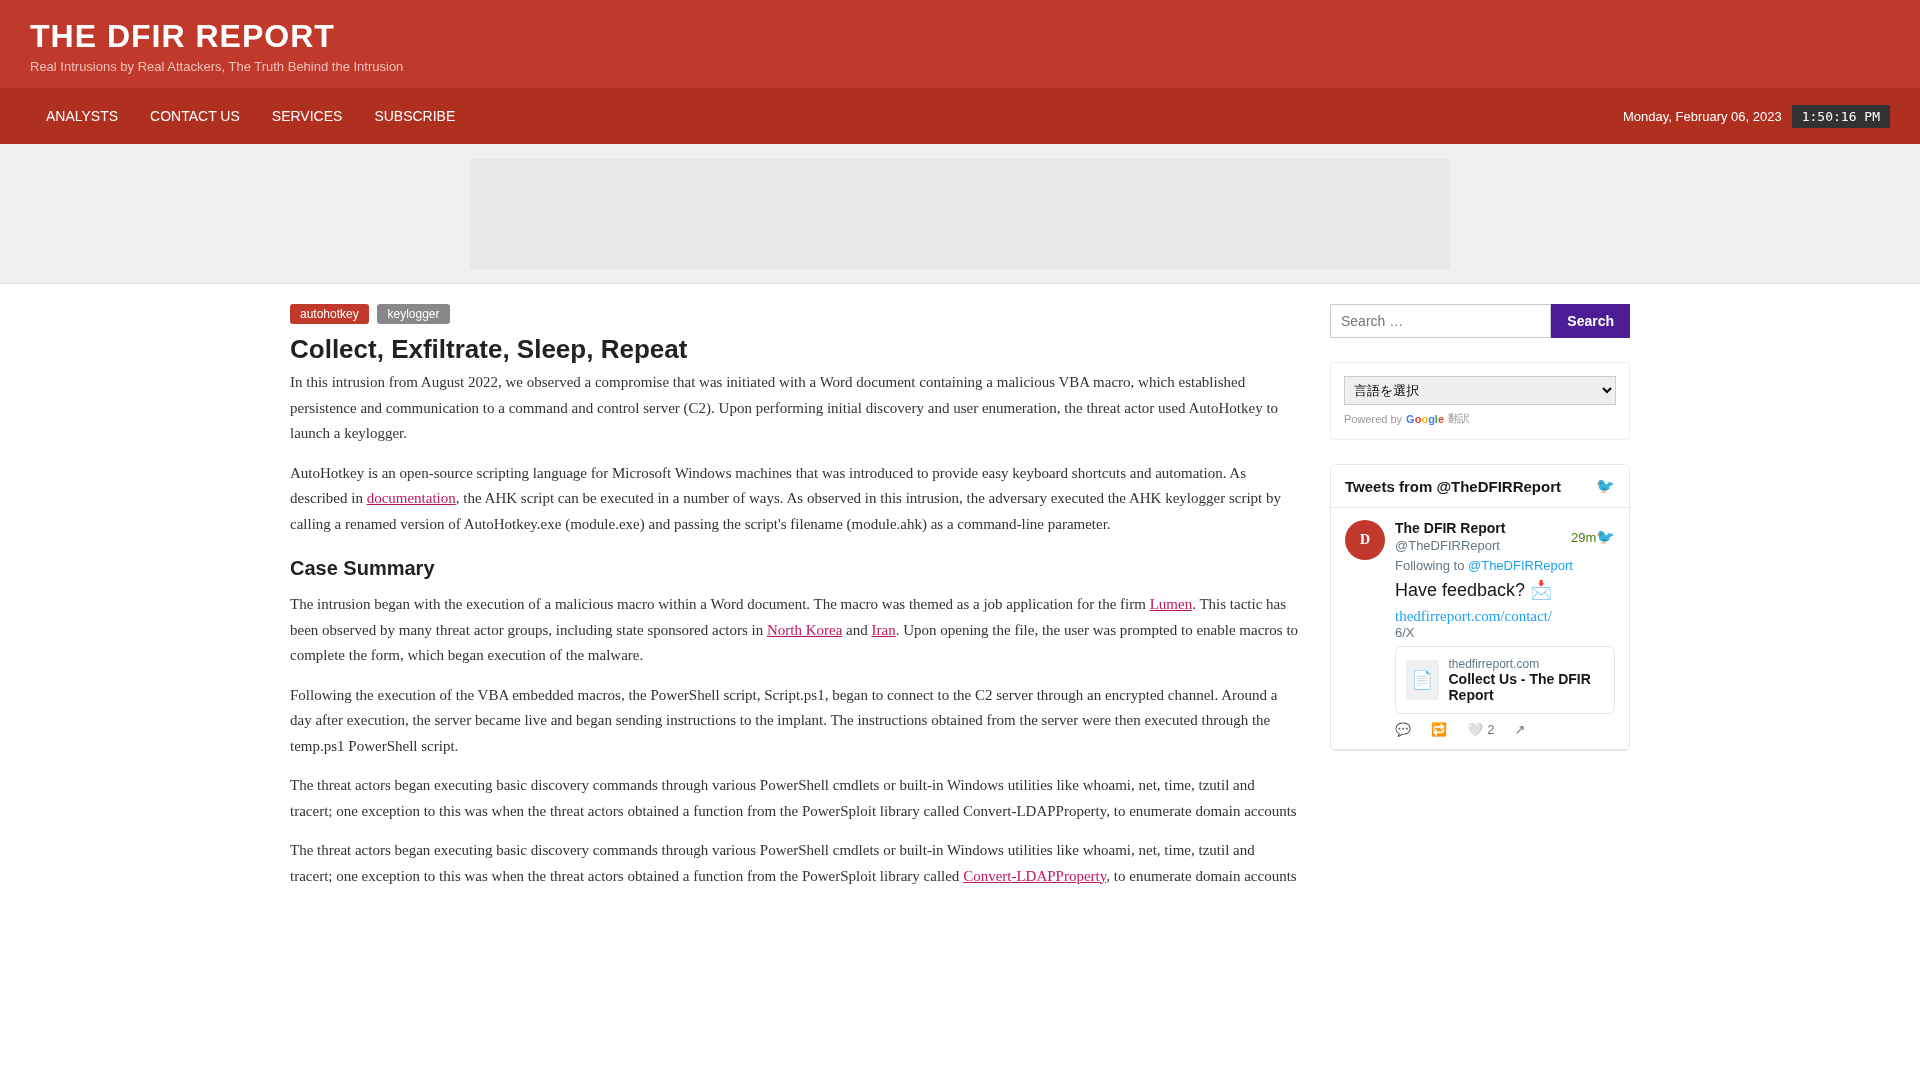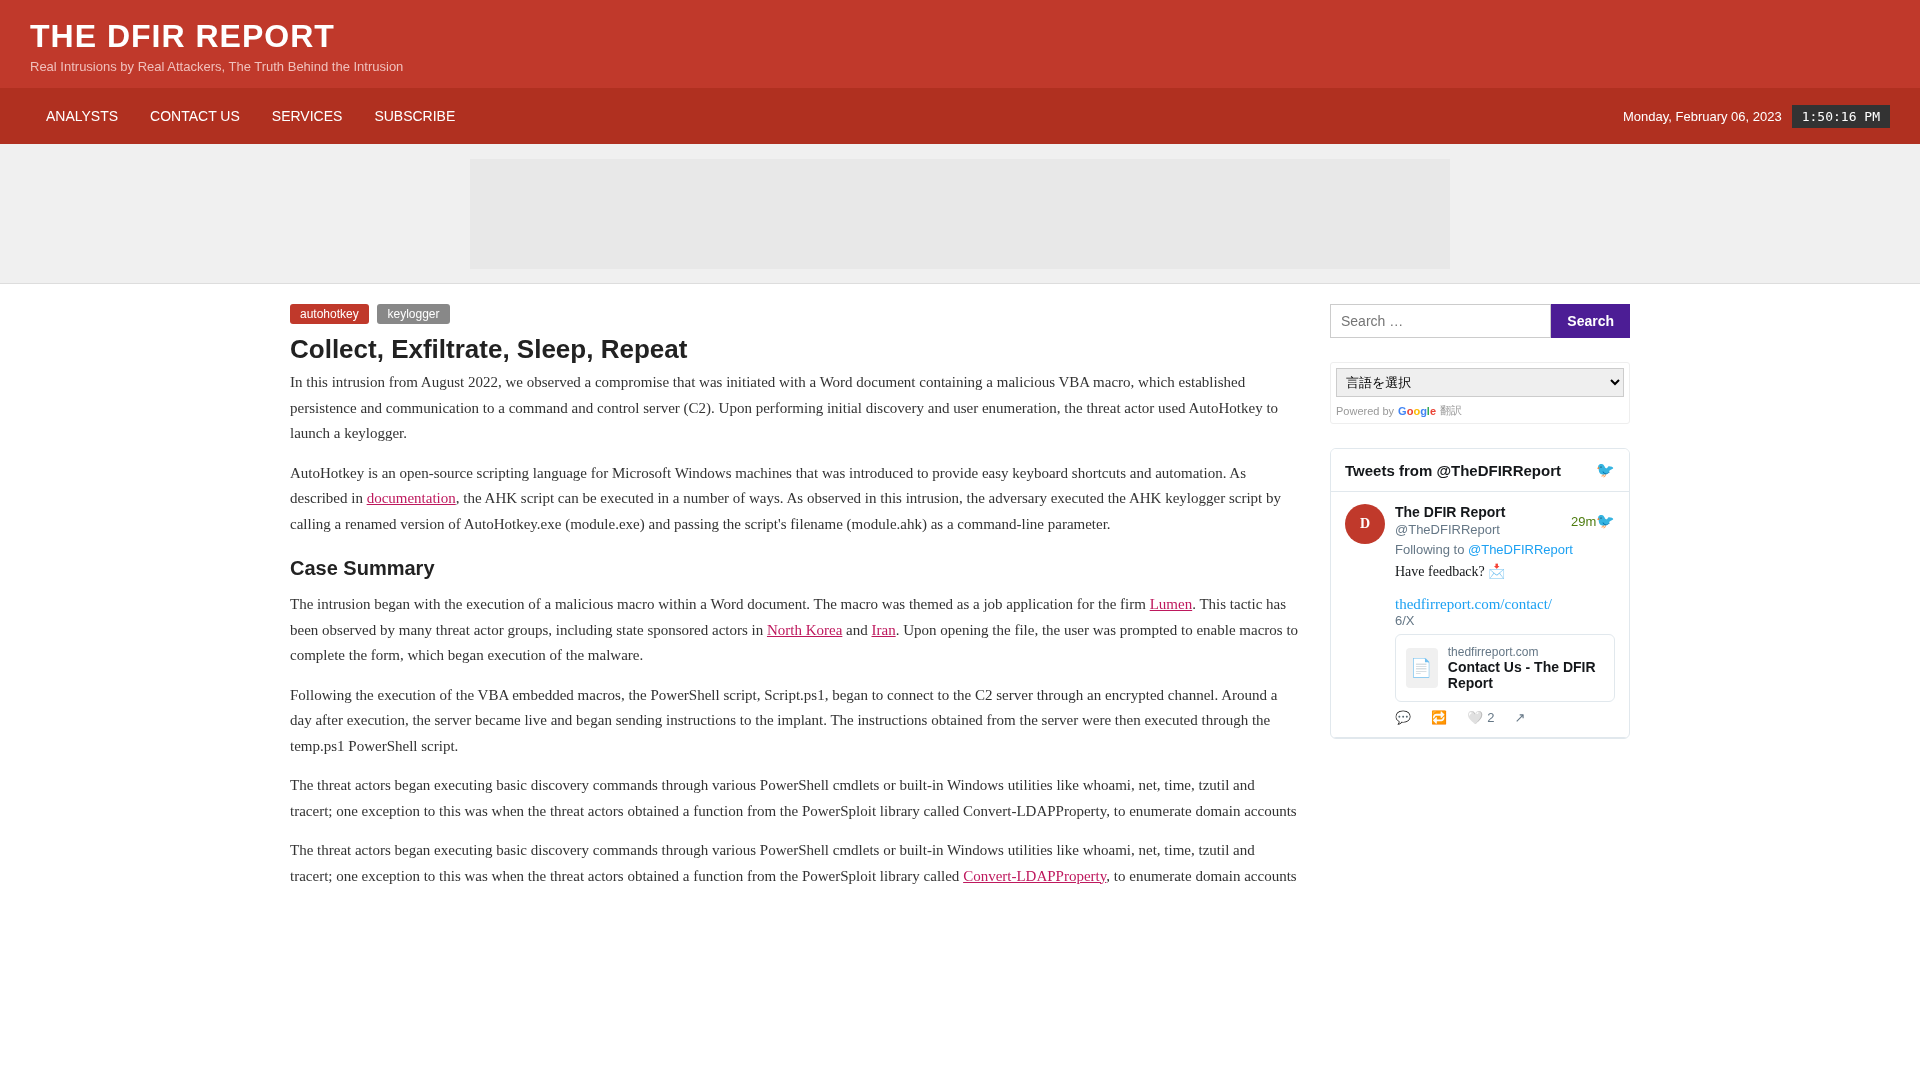--- a/index.html
+++ b/index.html
@@ -37,39 +37,39 @@
     .article-body h2 { font-size: 20px; font-weight: bold; margin: 20px 0 12px 0; color: #222; font-family: Arial, sans-serif; }
     .article-link { color: #be185d; text-decoration: underline; cursor: pointer; margin-top: 48px; }
 
     
     #search-box { margin-bottom: 24px; }
     #search-form { display: flex; gap: 0; }
     #search-input { flex: 1; border: 1px solid #ccc; padding: 8px 10px; font-size: 14px; font-family: Arial, sans-serif; outline: none; }
     #search-btn { background: #4c1d95; color: #fff; border: none; padding: 8px 16px; font-size: 14px; font-family: Arial, sans-serif; cursor: pointer; font-weight: bold; }
 
     
-    #language-selector { margin-bottom: 24px; padding: 5px; border: 1px solid #eee; border-radius: 3px; }
+    #language-selector { margin-bottom: 24px; padding: 13px; border: 1px solid #eee; border-radius: 3px; }
     #lang-select { width: 100%; padding: 5px; font-size: 13px; border: 1px solid #ccc; margin-bottom: 6px; }
     #powered-by { font-size: 11px; color: #999; font-family: Arial, sans-serif; display: flex; align-items: center; gap: 4px; }
     #google-translate-logo { font-size: 11px; color: #4285f4; font-weight: bold; }
 
     
     #twitter-widget { border: 1px solid #e1e8ed; border-radius: 6px; overflow: hidden; }
     #twitter-header { background: #fff; padding: 12px 14px; border-bottom: 1px solid #e1e8ed; display: flex; align-items: center; gap: 8px; }
     #twitter-header-text { font-size: 15px; font-weight: bold; color: #14171a; font-family: Arial, sans-serif; flex: 1; }
     .tweet { padding: 12px 14px; border-bottom: 1px solid #e1e8ed; }
     .tweet-avatar { width: 40px; height: 40px; border-radius: 50%; background: #c0392b; display: flex; align-items: center; justify-content: center; color: #fff; font-size: 14px; font-weight: bold; float: left; margin-right: 10px; }
     .tweet-content { overflow: hidden; }
     .tweet-user-name { font-weight: bold; font-size: 14px; color: #14171a; font-family: Arial, sans-serif; }
     .tweet-user-handle { color: #657786; font-size: 13px; font-family: Arial, sans-serif; }
     .tweet-time { color: #4d7c0f; font-size: 13px; font-family: Arial, sans-serif; }
     .tweet-meta { display: flex; align-items: center; justify-content: space-between; margin-bottom: 4px; }
     .tweet-reply-to { font-size: 13px; color: #657786; font-family: Arial, sans-serif; margin-bottom: 4px; }
     .tweet-reply-link { color: #1da1f2; }
-    .tweet-text { font-size: 14px; color: #14171a; line-height: 1.5; font-family: Liberation Serif, serif; margin-bottom: 14px; }
+    .tweet-text { font-size: 18px; color: #14171a; line-height: 1.5; font-family: Liberation Sans, sans-serif; margin-bottom: 4px; }
     .tweet-link { color: #1da1f2; text-decoration: none; }
     .tweet-count { font-size: 13px; color: #657786; font-family: Arial, sans-serif; }
     .tweet-card { border: 1px solid #e1e8ed; border-radius: 6px; margin-top: 6px; padding: 10px; display: flex; gap: 10px; align-items: center; }
     .tweet-card-icon { width: 40px; height: 40px; background: #f0f0f0; display: flex; align-items: center; justify-content: center; font-size: 18px; border-radius: 4px; }
     .tweet-card-site { font-size: 12px; color: #657786; font-family: Arial, sans-serif; }
     .tweet-card-title { font-size: 14px; color: #14171a; font-family: Arial, sans-serif; font-weight: bold; }
     .tweet-actions { display: flex; gap: 20px; margin-top: 8px; }
     .tweet-action { color: #657786; font-size: 13px; font-family: Arial, sans-serif; cursor: pointer; display: flex; align-items: center; gap: 4px; }
     .twitter-bird-icon { color: #1da1f2; }
 
@@ -176,21 +176,21 @@
           </div>
           <div>
             <a class="tweet-link">thedfirreport.com/contact/</a>
           </div>
           <div class="tweet-count">6/X</div>
 
           <div class="tweet-card">
             <div class="tweet-card-icon">📄</div>
             <div>
               <div class="tweet-card-site">thedfirreport.com</div>
-              <div class="tweet-card-title">Contact Us - The DFIR Report</div>
+              <div class="tweet-card-title">Collect Us - The DFIR Report</div>
             </div>
           </div>
 
           <div class="tweet-actions">
             <span class="tweet-action">💬</span>
             <span class="tweet-action">🔁</span>
             <span class="tweet-action">🤍 2</span>
             <span class="tweet-action">↗</span>
           </div>
         </div>

